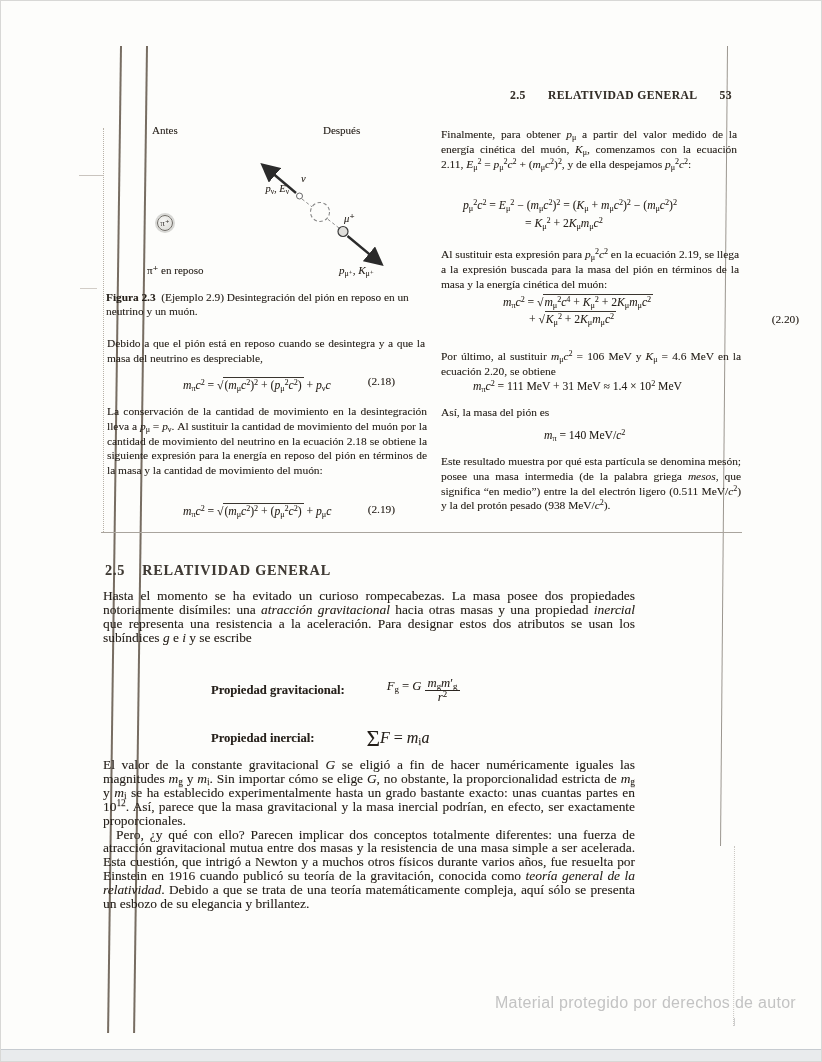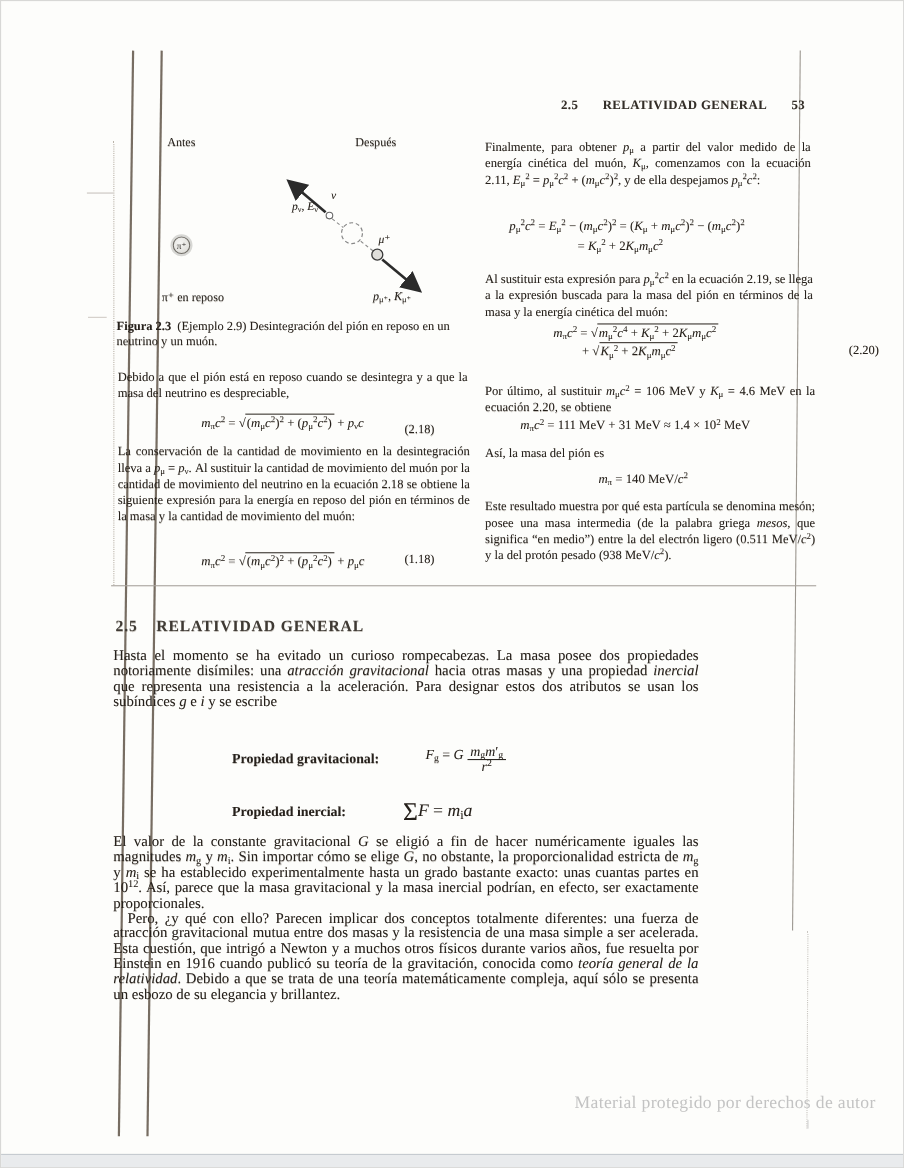--- a/index.html
+++ b/index.html
@@ -16,21 +16,21 @@
   .eq{font-size:11.6px;color:#241f1a;white-space:nowrap;}
   .eqnum{position:absolute;font-size:11.3px;}
   .col{font-size:11.4px;line-height:14.8px;text-align:justify;}
   .body-par{font-size:13.4px;line-height:13.9px;text-align:justify;}
   .frac{display:inline-block;text-align:center;vertical-align:-0.9em;line-height:1.05;}
   .fr-n{display:block;border-bottom:1px solid #2c2722;padding:0 3px 0 3px;}
   .fr-d{display:block;}
   .sum{font-size:1.45em;vertical-align:-0.15em;}
   .vline{position:absolute;transform-origin:top left;}
   .figlabel{position:absolute;font-size:11px;}
-  .watermark{font-family:Liberation Serif, serif;}
+  .watermark{font-family:Liberation Sans, sans-serif;}
 </style>
 </head>
 <body>
 
 <div id="page">
 
   <div class="vline" style="left:119px;top:45px;width:1.6px;height:987px;background:rgba(95,84,71,0.85);transform:rotate(0.75deg);"></div>
   <div class="vline" style="left:145px;top:45px;width:1.6px;height:987px;background:rgba(95,84,71,0.85);transform:rotate(0.75deg);"></div>
 
   <div class="vline" style="left:726px;top:45px;width:1px;height:800px;background:#9b968f;transform:rotate(0.5deg);"></div>
@@ -73,26 +73,26 @@
   <div class="figlabel txt" style="left:300px;top:172px;font-size:10.5px;font-style:italic;">ν</div>
   <div class="figlabel txt" style="left:343px;top:211px;font-size:10.5px;font-style:italic;">μ⁺</div>
   <div class="figlabel txt" style="left:146px;top:263px;">π⁺ en reposo</div>
   <div class="figlabel txt" style="left:338px;top:263px;"><i>p</i><sub>μ⁺</sub>, <i>K</i><sub>μ⁺</sub></div>
 
   <div class="abs col txt" style="left:105px;top:290px;width:322px;font-size:11.3px;line-height:13.8px;text-align:left;"><b>Figura 2.3</b>&nbsp;&nbsp;(Ejemplo 2.9) Desintegración del pión en reposo en un neutrino y un muón.</div>
 
   <div class="abs col txt" style="left:106px;top:335px;width:318px;">Debido a que el pión está en reposo cuando se desintegra y a que la masa del neutrino es despreciable,</div>
   <div class="abs" style="left:106px;top:374px;width:318px;">
     <span class="eq txt" style="margin-left:76px;"><i>m</i><sub>π</sub><i>c</i><sup>2</sup> = √<span class="ov">(<i>m</i><sub>μ</sub><i>c</i><sup>2</sup>)<sup>2</sup> + (<i>p</i><sub>μ</sub><sup>2</sup><i>c</i><sup>2</sup>)</span> + <i>p</i><sub>ν</sub><i>c</i></span>
-    <span class="eqnum txt" style="right:30px;top:10px;padding-left:24px;">(2.18)</span>
+    <span class="eqnum txt" style="right:30px;top:0;padding-left:24px;">(2.18)</span>
   </div>
   <div class="abs col txt" style="left:106px;top:403px;width:320px;">La conservación de la cantidad de movimiento en la desintegración lleva a <i>p</i><sub>μ</sub> = <i>p</i><sub>ν</sub>. Al sustituir la cantidad de movimiento del muón por la cantidad de movimiento del neutrino en la ecuación 2.18 se obtiene la siguiente expresión para la energía en reposo del pión en términos de la masa y la cantidad de movimiento del muón:</div>
   <div class="abs" style="left:106px;top:500px;width:318px;">
     <span class="eq txt" style="margin-left:76px;"><i>m</i><sub>π</sub><i>c</i><sup>2</sup> = √<span class="ov">(<i>m</i><sub>μ</sub><i>c</i><sup>2</sup>)<sup>2</sup> + (<i>p</i><sub>μ</sub><sup>2</sup><i>c</i><sup>2</sup>)</span> + <i>p</i><sub>μ</sub><i>c</i></span>
-    <span class="eqnum txt" style="right:30px;top:2px;">(1.18)</span>
+    <span class="eqnum txt" style="right:30px;top:2px;">(2.19)</span>
   </div>
 
   <div class="abs col txt" style="left:440px;top:126px;width:296px;">Finalmente, para obtener <i>p</i><sub>μ</sub> a partir del valor medido de la energía cinética del muón, <i>K</i><sub>μ</sub>, comenzamos con la ecuación 2.11, <i>E</i><sub>μ</sub><sup>2</sup> = <i>p</i><sub>μ</sub><sup>2</sup><i>c</i><sup>2</sup> + (<i>m</i><sub>μ</sub><i>c</i><sup>2</sup>)<sup>2</sup>, y de ella despejamos <i>p</i><sub>μ</sub><sup>2</sup><i>c</i><sup>2</sup>:</div>
   <div class="abs" style="left:440px;top:198px;width:296px;">
     <div class="eq txt" style="margin-left:22px;"><i>p</i><sub>μ</sub><sup>2</sup><i>c</i><sup>2</sup> = <i>E</i><sub>μ</sub><sup>2</sup> − (<i>m</i><sub>μ</sub><i>c</i><sup>2</sup>)<sup>2</sup> = (<i>K</i><sub>μ</sub> + <i>m</i><sub>μ</sub><i>c</i><sup>2</sup>)<sup>2</sup> − (<i>m</i><sub>μ</sub><i>c</i><sup>2</sup>)<sup>2</sup></div>
     <div class="eq txt" style="margin-left:84px;margin-top:5px;">= <i>K</i><sub>μ</sub><sup>2</sup> + 2<i>K</i><sub>μ</sub><i>m</i><sub>μ</sub><i>c</i><sup>2</sup></div>
   </div>
   <div class="abs col txt" style="left:440px;top:246px;width:298px;">Al sustituir esta expresión para <i>p</i><sub>μ</sub><sup>2</sup><i>c</i><sup>2</sup> en la ecuación 2.19, se llega a la expresión buscada para la masa del pión en términos de la masa y la energía cinética del muón:</div>
   <div class="abs" style="left:440px;top:295px;width:296px;">
     <div class="eq txt" style="margin-left:62px;"><i>m</i><sub>π</sub><i>c</i><sup>2</sup> = √<span class="ov"><i>m</i><sub>μ</sub><sup>2</sup><i>c</i><sup>4</sup> + <i>K</i><sub>μ</sub><sup>2</sup> + 2<i>K</i><sub>μ</sub><i>m</i><sub>μ</sub><i>c</i><sup>2</sup></span></div>

